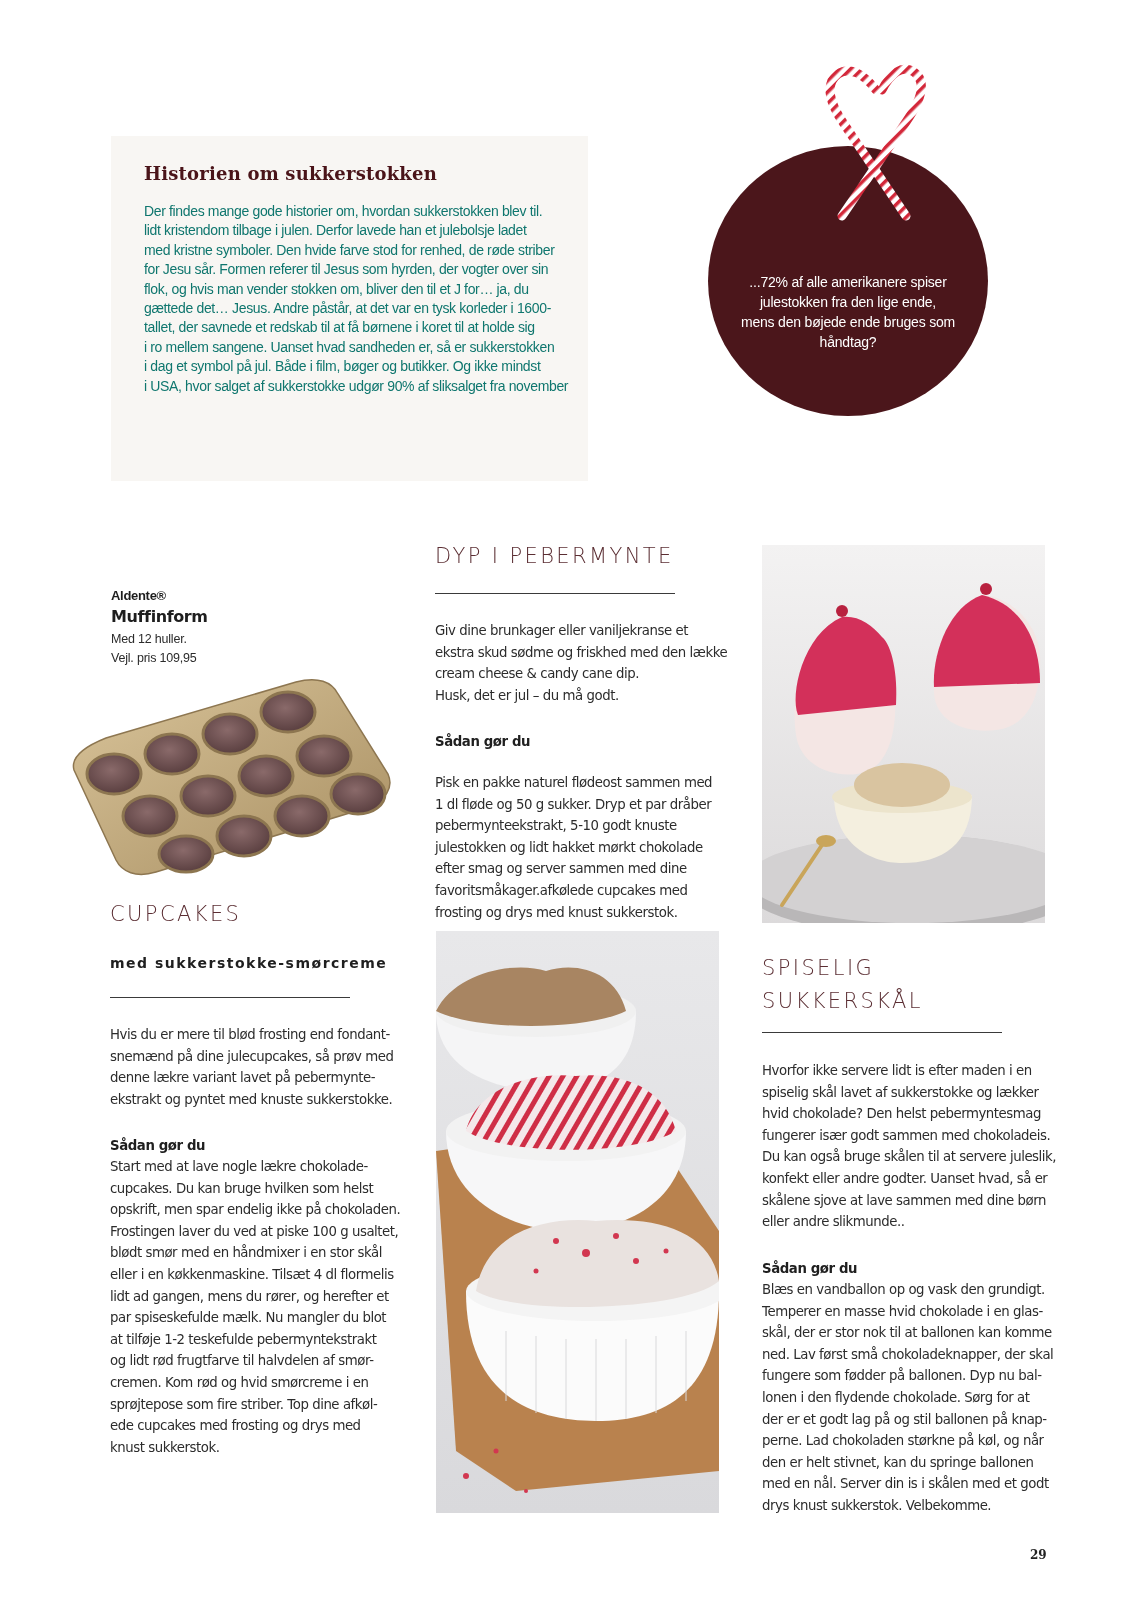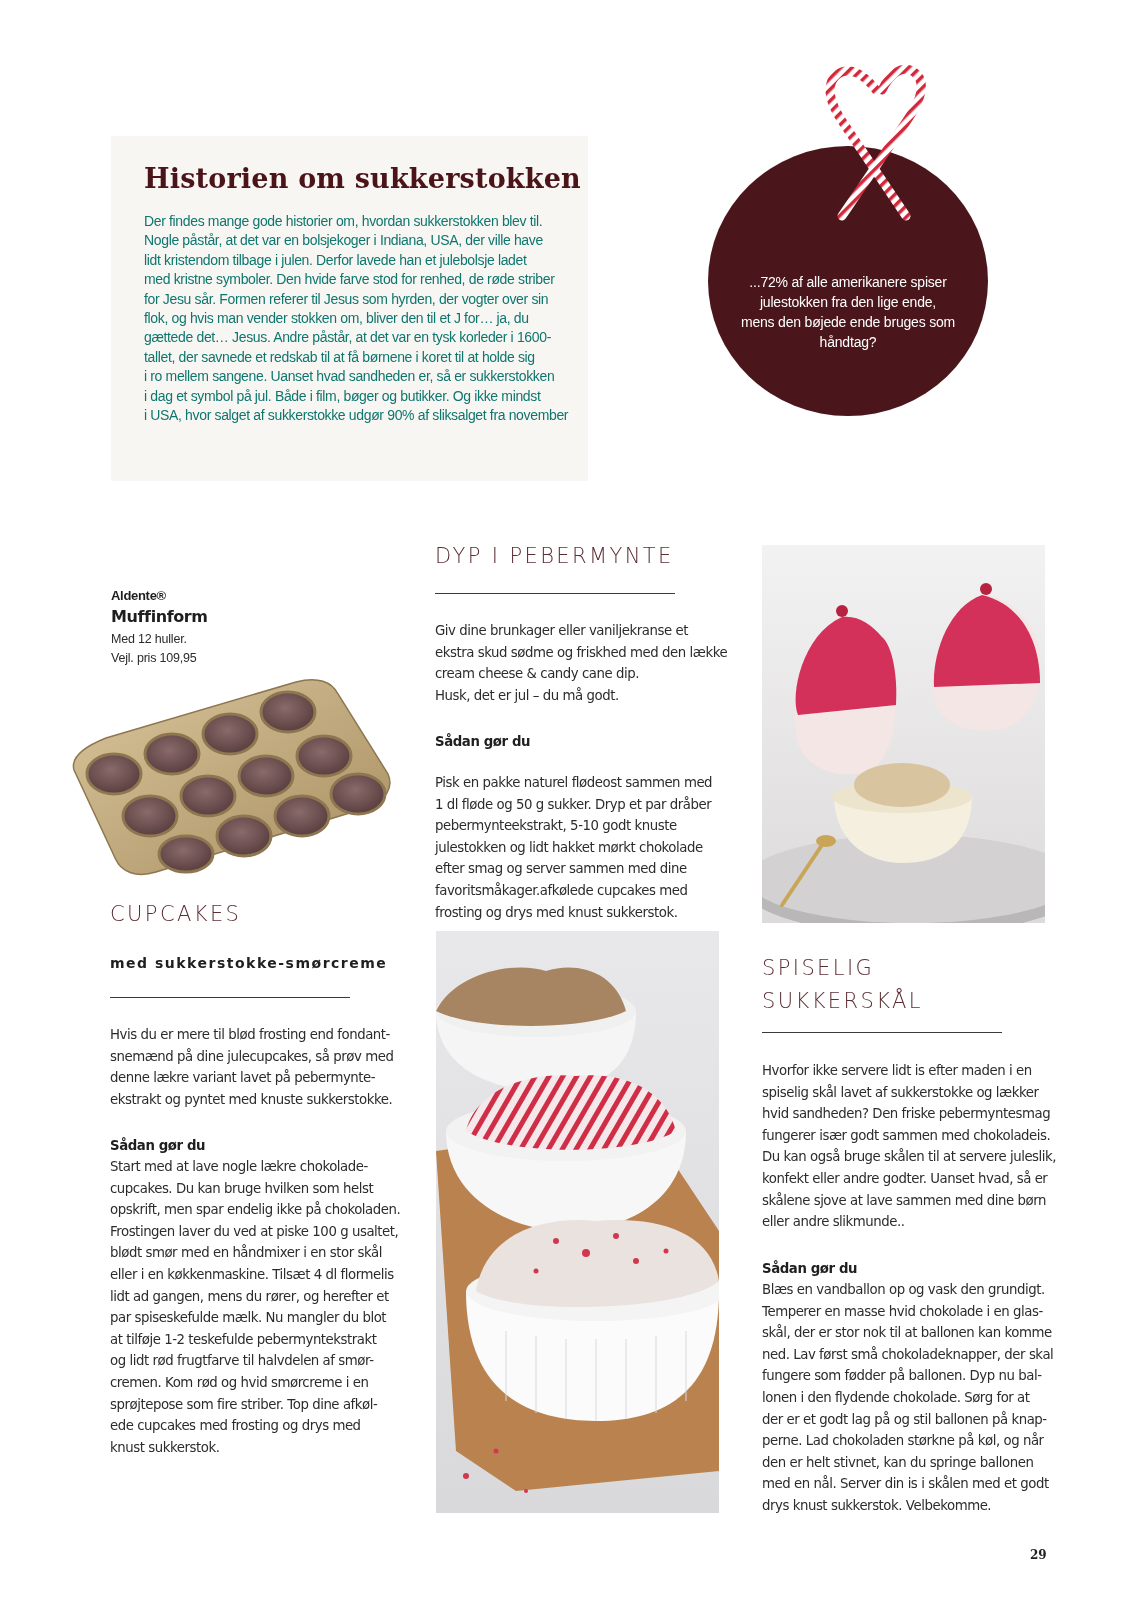--- a/index.html
+++ b/index.html
@@ -10,21 +10,21 @@
 
     
     .history-box {
       left: 111px; top: 136px; width: 477px; height: 345px;
       background: #f8f6f3;
       padding: 26px 32px 0 33px;
     }
     .history-title {
       font-family: "DejaVu Serif", serif;
       font-weight: bold;
-      font-size: 27px;
+      font-size: 18px;
       color: #4a1419;
       letter-spacing: 0.2px;
       margin-top: 1px;
       white-space: nowrap;
     }
     .history-body {
       margin-top: 18px;
       font-family: "Liberation Sans", sans-serif;
       font-size: 14px;
       line-height: 19.4px;
@@ -135,21 +135,20 @@
       font-family: "DejaVu Serif", serif; font-weight: bold; font-size: 12px; color: #222;
     }
   </style>
 </head>
 <body>
 
 <div class="abs history-box">
   <h2 class="history-title">Historien om sukkerstokken</h2>
   <div class="history-body">
     <span>Der findes mange gode historier om, hvordan sukkerstokken blev til.</span>
-    <span>Nogle påstår, at det var en bolsjekoger i Indiana, USA, der ville have</span>
     <span>lidt kristendom tilbage i julen. Derfor lavede han et julebolsje ladet</span>
     <span>med kristne symboler. Den hvide farve stod for renhed, de røde striber</span>
     <span>for Jesu sår. Formen referer til Jesus som hyrden, der vogter over sin</span>
     <span>flok, og hvis man vender stokken om, bliver den til et J for… ja, du</span>
     <span>gættede det… Jesus. Andre påstår, at det var en tysk korleder i 1600-</span>
     <span>tallet, der savnede et redskab til at få børnene i koret til at holde sig</span>
     <span>i ro mellem sangene. Uanset hvad sandheden er, så er sukkerstokken</span>
     <span>i dag et symbol på jul. Både i film, bøger og butikker. Og ikke mindst</span>
     <span>i USA, hvor salget af sukkerstokke udgør 90% af sliksalget fra november</span>
   </div>
@@ -331,21 +330,21 @@
 </div>
 
 <h3 class="abs sec-title spis-title">
   <span style="display:block">SPISELIG</span>
   <span style="display:block">SUKKERSKÅL</span>
 </h3>
 <div class="abs rule spis-rule"></div>
 <div class="abs body-text spis-intro">
   <span>Hvorfor ikke servere lidt is efter maden i en</span>
   <span>spiselig skål lavet af sukkerstokke og lækker</span>
-  <span>hvid sandheden? Den friske pebermyntesmag</span>
+  <span>hvid chokolade? Den helst pebermyntesmag</span>
   <span>fungerer især godt sammen med chokoladeis.</span>
   <span>Du kan også bruge skålen til at servere juleslik,</span>
   <span>konfekt eller andre godter. Uanset hvad, så er</span>
   <span>skålene sjove at lave sammen med dine børn</span>
   <span>eller andre slikmunde..</span>
 </div>
 <div class="abs subhead spis-sub">Sådan gør du</div>
 <div class="abs body-text spis-steps">
   <span>Blæs en vandballon op og vask den grundigt.</span>
   <span>Temperer en masse hvid chokolade i en glas-</span>

